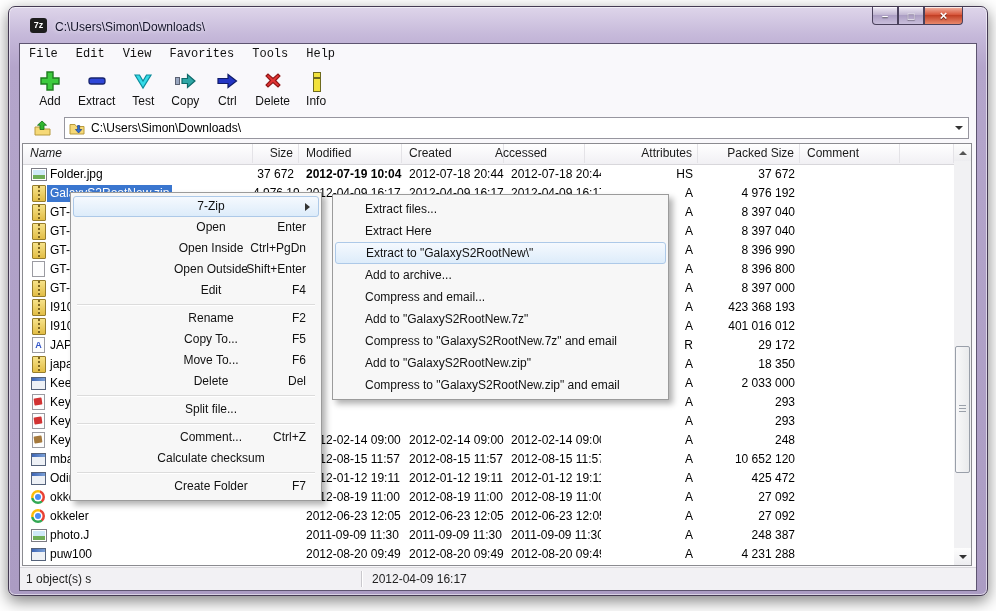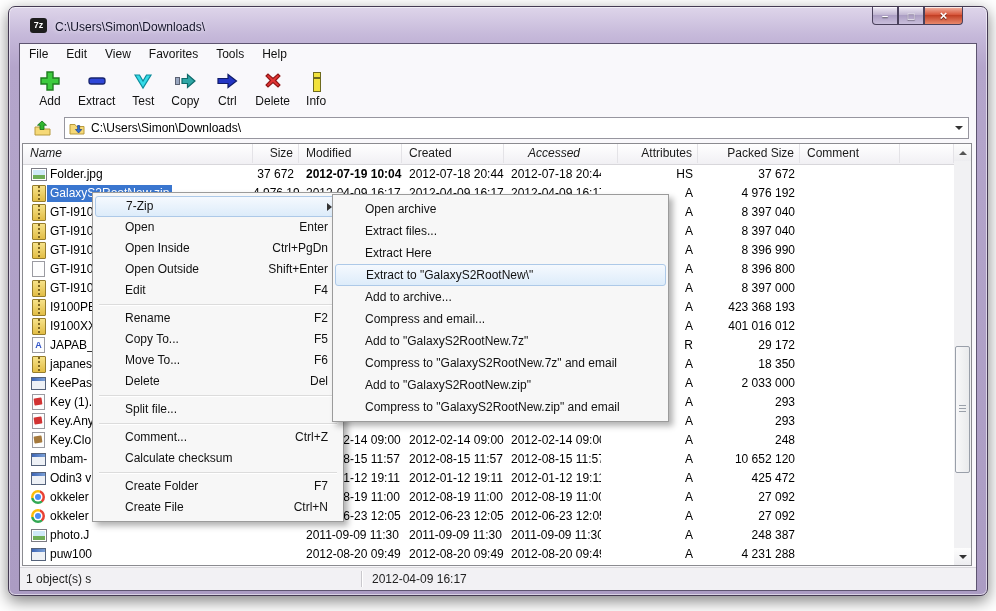--- a/index.html
+++ b/index.html
@@ -20,21 +20,21 @@
     background:linear-gradient(180deg,#efeaf5,#c2b7d3 45%,#aa9cc2 46%,#c9bedb);
     box-shadow:inset 0 1px 0 rgba(255,255,255,.75);display:flex;align-items:center;justify-content:center;
     color:#fff;font-weight:bold;font-size:11px;text-shadow:0 1px 1px rgba(0,0,0,.6);}
   .cap:first-child{border-bottom-left-radius:4px;}
   .cap.close{width:39px;border-bottom-right-radius:4px;
     background:linear-gradient(180deg,#f2b4a4,#d8573c 45%,#bf3a20 46%,#e8886c);font-size:13px;}
   .cap .g{line-height:10px;}
 
   
   .content{position:absolute;left:10px;top:36px;width:956px;height:546px;background:#f9f8fb;border:1px solid #5d5470;box-sizing:content-box;}
-  .menubar{position:absolute;left:0;top:0;width:100%;height:20px;background:#f9f8fb;}
+  .menubar{position:absolute;left:0;top:0;width:100%;height:20px;background:#f9f8fb;font-family:Liberation Mono, monospace;}
   .mb-item{display:inline-block;padding:3px 9px;font-size:12px;color:#111;}
   .toolbar{position:absolute;left:0;top:20px;width:100%;height:49px;display:flex;align-items:center;padding-left:10px;box-sizing:border-box;background:#f9f8fb;}
   .tbtn{display:flex;flex-direction:column;align-items:center;padding:2px 8px;}
   .ticon{height:24px;display:flex;align-items:center;}
   .tlabel{font-size:12px;color:#111;margin-top:1px;}
   .tico-info{position:relative;width:8px;height:19px;}
   .tico-info:before{content:"";position:absolute;left:1px;top:0;width:6px;height:4px;background:#f2e23c;border:1px solid #6e6a1e;}
   .tico-info:after{content:"";position:absolute;left:1px;top:6px;width:6px;height:12px;background:#f2e23c;border:1px solid #6e6a1e;}
 
   .addressrow{position:absolute;left:0;top:69px;width:100%;height:29px;display:flex;align-items:center;padding:0 7px;box-sizing:border-box;background:#f9f8fb;}
@@ -86,21 +86,21 @@
 
   
   .statusbar{position:absolute;left:0;bottom:0;width:100%;height:23px;background:#f2f1f4;border-top:1px solid #d9d8dc;box-sizing:border-box;}
   .stext{position:absolute;top:4px;font-size:12px;color:#222;white-space:pre;}
   .stext.sel-info{left:6px;}
   .stext.sdate{left:352px;}
   .ssep{position:absolute;left:341px;top:3px;width:1px;height:16px;background:#c9c8cd;border-right:1px solid #fff;}
 
   
   .menu{position:absolute;background:#f7f7f7;border:1px solid #9b9b9b;box-shadow:4px 4px 6px rgba(0,0,0,.3);padding:3px 2px;box-sizing:border-box;z-index:10;}
-  .menu.ctx{left:92px;top:192px;width:252px;}
+  .menu.ctx{left:70px;top:192px;width:252px;text-align:center;}
   .menu.sub{left:332px;top:194px;width:337px;z-index:11;}
   .mitem{position:relative;height:21px;line-height:21px;font-size:12px;color:#111;padding-left:30px;box-sizing:border-box;white-space:pre;}
   .sub .mitem{height:22px;line-height:22px;}
   .mitem.hl{border:1px solid #adc9e8;border-radius:3px;background:linear-gradient(180deg,#f5f9fe,#ddecfa);line-height:19px;}
   .sub .mitem.hl{line-height:20px;}
   .msc{position:absolute;right:13px;top:0;}
   .marrow{position:absolute;right:8px;top:50%;margin-top:-4px;width:0;height:0;border-left:5px solid #333;border-top:4px solid transparent;border-bottom:4px solid transparent;}
   .msep{position:relative;height:7px;}
   .msep:after{content:"";position:absolute;left:4px;right:4px;top:3px;height:1px;background:#dcdcdc;box-shadow:0 1px 0 #fff;}
 
@@ -209,21 +209,21 @@
             </span>
         </div>
       </div>
 
       <div class="panel">
         <div class="lvheader">
             <div class="hseg al" style="left: 0px; width: 230px; font-style: italic;">Name</div>
             <div class="hseg ar" style="left: 230px; width: 46px;">Size</div>
             <div class="hseg al" style="left: 276px; width: 103px;">Modified</div>
             <div class="hseg al" style="left: 379px; width: 102px;">Created</div>
-            <div class="hseg al" style="left: 498px; width: 97px; font-style: italic;">Accessed</div>
+            <div class="hseg al" style="left: 465px; width: 97px;">Accessed</div>
             <div class="hseg ar" style="left: 578px; width: 97px;">Attributes</div>
             <div class="hseg ar" style="left: 675px; width: 102px;">Packed Size</div>
             <div class="hseg al" style="left: 777px; width: 100px;">Comment</div>
             <div class="hseg al" style="left: 877px; width: 54px;"></div>
           </div>
         <div class="rows">
             <div class="row" style="top: 0px;">
               <span class="fi fi-image"></span>
               <span class="nm">Folder.jpg</span>
               <span class="cell ar" style="left: 230px; width: 46px;">37 672</span>
@@ -485,24 +485,22 @@
       <div class="mitem"><span class="mlabel">Copy To...</span><span class="msc">F5</span></div>
       <div class="mitem"><span class="mlabel">Move To...</span><span class="msc">F6</span></div>
       <div class="mitem"><span class="mlabel">Delete</span><span class="msc">Del</span></div>
       <div class="msep"></div>
       <div class="mitem"><span class="mlabel">Split file...</span></div>
       <div class="msep"></div>
       <div class="mitem"><span class="mlabel">Comment...</span><span class="msc">Ctrl+Z</span></div>
       <div class="mitem"><span class="mlabel">Calculate checksum</span></div>
       <div class="msep"></div>
       <div class="mitem"><span class="mlabel">Create Folder</span><span class="msc">F7</span></div>
-      <div class="mitem"><span class="mlabel">Create File</span><span class="msc">Ctrl+N</span></div>
     </div>
   <div class="menu sub">
-      <div class="mitem"><span class="mlabel">Open archive</span></div>
       <div class="mitem"><span class="mlabel">Extract files...</span></div>
       <div class="mitem"><span class="mlabel">Extract Here</span></div>
       <div class="mitem hl"><span class="mlabel">Extract to "GalaxyS2RootNew\"</span></div>
       <div class="mitem"><span class="mlabel">Add to archive...</span></div>
       <div class="mitem"><span class="mlabel">Compress and email...</span></div>
       <div class="mitem"><span class="mlabel">Add to "GalaxyS2RootNew.7z"</span></div>
       <div class="mitem"><span class="mlabel">Compress to "GalaxyS2RootNew.7z" and email</span></div>
       <div class="mitem"><span class="mlabel">Add to "GalaxyS2RootNew.zip"</span></div>
       <div class="mitem"><span class="mlabel">Compress to "GalaxyS2RootNew.zip" and email</span></div>
     </div>

